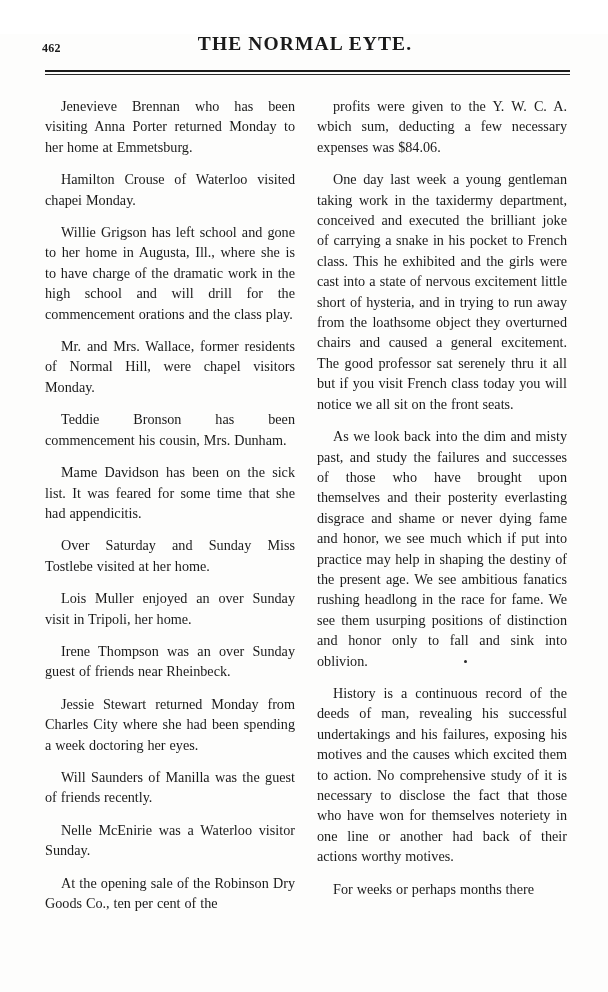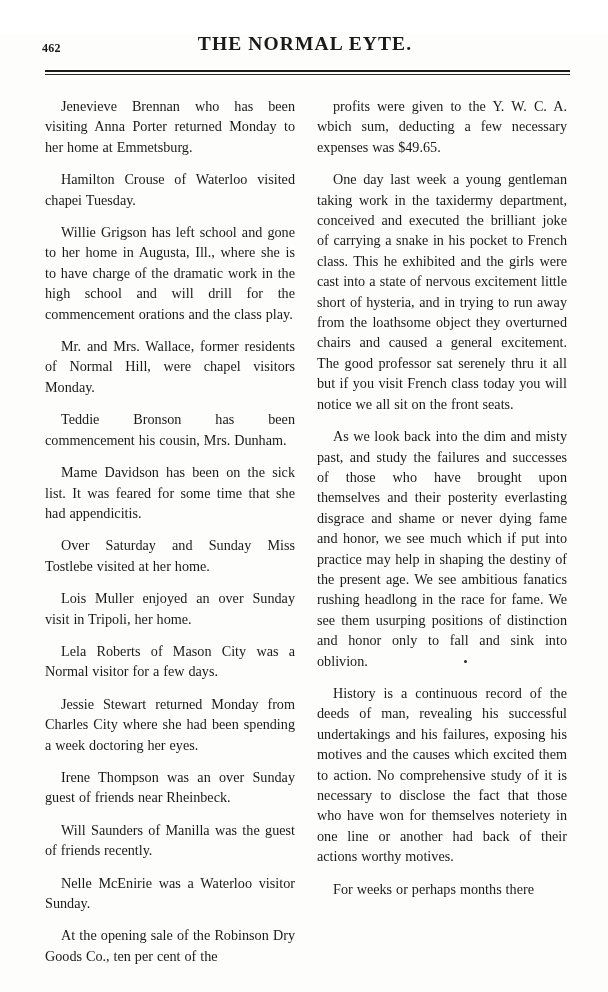--- a/index.html
+++ b/index.html
@@ -122,37 +122,36 @@
 
   <div class="rule">
     <div class="thick"></div>
     <div class="thin"></div>
   </div>
 
   <div class="columns">
 
     <div class="col" id="col-left">
         <p>Jenevieve Brennan who has been visiting Anna Porter returned Monday to her home at Emmetsburg.</p>
-        <p>Hamilton Crouse of Waterloo visited chapei Tuesday.</p>
+        <p>Hamilton Crouse of Waterloo visited chapei Monday.</p>
         <p>Willie Grigson has left school and gone to her home in Augusta, Ill., where she is to have charge of the dramatic work in the high school and will drill for the commencement orations and the class play.</p>
         <p>Mr. and Mrs. Wallace, former residents of Normal Hill, were chapel visitors Monday.</p>
         <p>Teddie Bronson has been commencement his cousin, Mrs. Dunham.</p>
         <p>Mame Davidson has been on the sick list. It was feared for some time that she had appendicitis.</p>
         <p>Over Saturday and Sunday Miss Tostlebe visited at her home.</p>
         <p>Lois Muller enjoyed an over Sunday visit in Tripoli, her home.</p>
-        <p>Lela Roberts of Mason City was a Normal visitor for a few days.</p>
+        <p>Irene Thompson was an over Sunday guest of friends near Rheinbeck.</p>
         <p>Jessie Stewart returned Monday from Charles City where she had been spending a week doctoring her eyes.</p>
-        <p>Irene Thompson was an over Sunday guest of friends near Rheinbeck.</p>
         <p>Will Saunders of Manilla was the guest of friends recently.</p>
         <p>Nelle McEnirie was a Waterloo visitor Sunday.</p>
         <p>At the opening sale of the Robinson Dry Goods Co., ten per cent of the</p>
       </div>
 
     <div class="col" id="col-right">
-        <p>profits were given to the Y. W. C. A. wbich sum, deducting a few necessary expenses was $49.65.</p>
+        <p>profits were given to the Y. W. C. A. wbich sum, deducting a few necessary expenses was $84.06.</p>
         <p>One day last week a young gentleman taking work in the taxidermy department, conceived and executed the brilliant joke of carrying a snake in his pocket to French class. This he exhibited and the girls were cast into a state of nervous excitement little short of hysteria, and in trying to run away from the loathsome object they overturned chairs and caused a general excitement. The good professor sat serenely thru it all but if you visit French class today you will notice we all sit on the front seats.</p>
         <p>As we look back into the dim and misty past, and study the failures and successes of those who have brought upon themselves and their posterity everlasting disgrace and shame or never dying fame and honor, we see much which if put into practice may help in shaping the destiny of the present age. We see ambitious fanatics rushing headlong in the race for fame. We see them usurping positions of distinction and honor only to fall and sink into oblivion.<span class="stray-dot"></span></p>
         <p>History is a continuous record of the deeds of man, revealing his successful undertakings and his failures, exposing his motives and the causes which excited them to action. No comprehensive study of it is necessary to disclose the fact that those who have won for themselves noteriety in one line or another had back of their actions worthy motives.</p>
         <p>For weeks or perhaps months there</p>
       </div>
 
   </div>
 
 </div>
 

